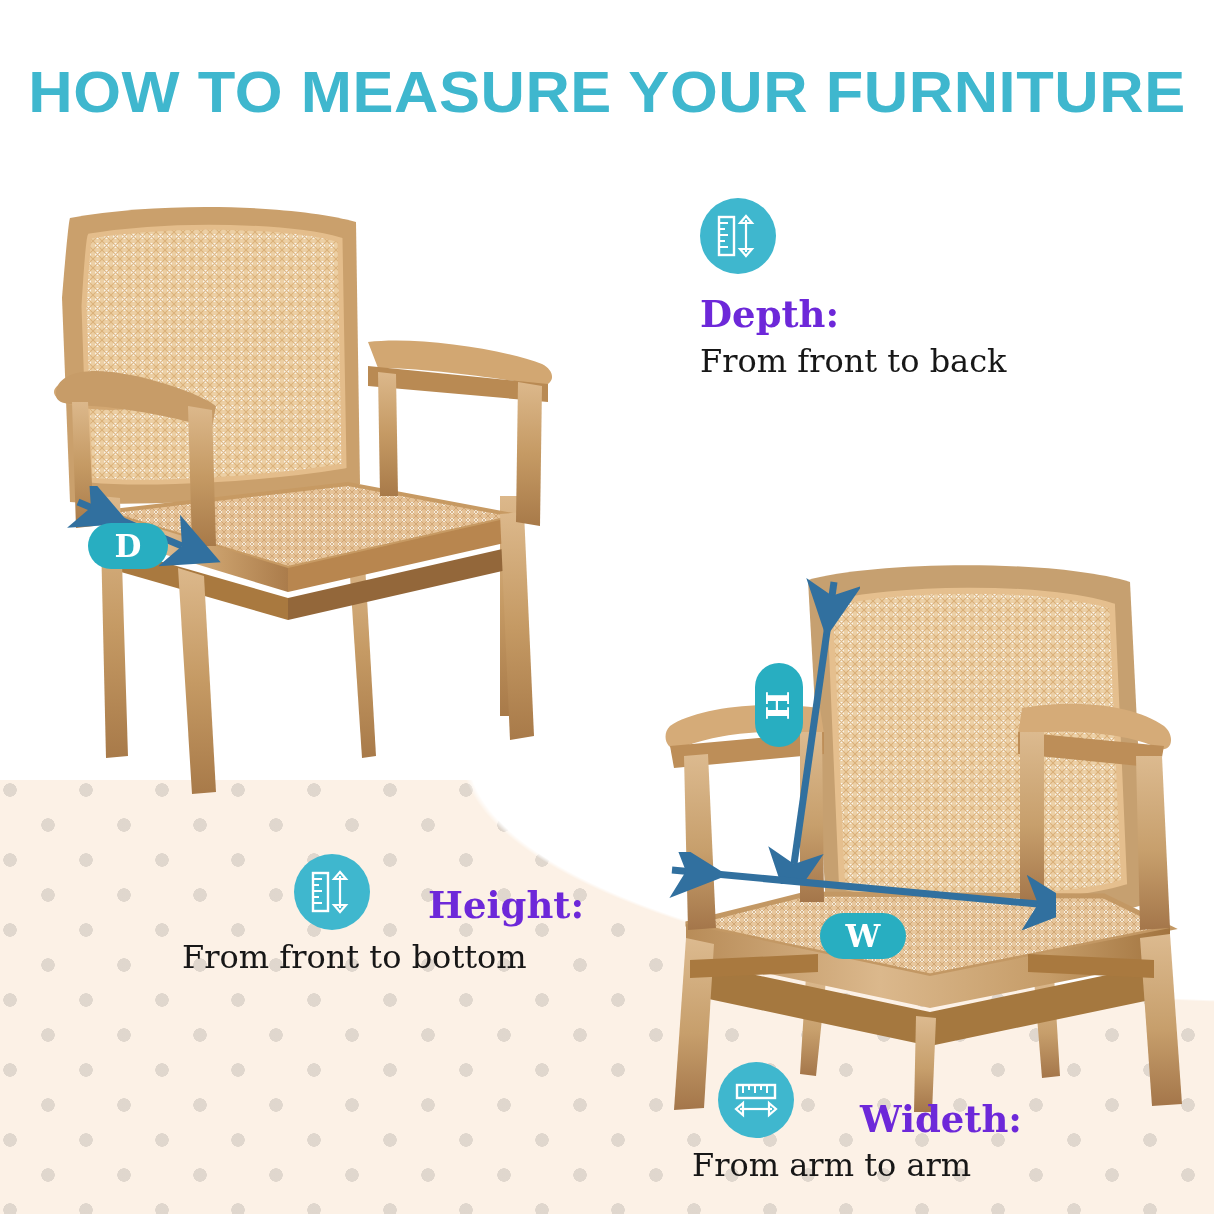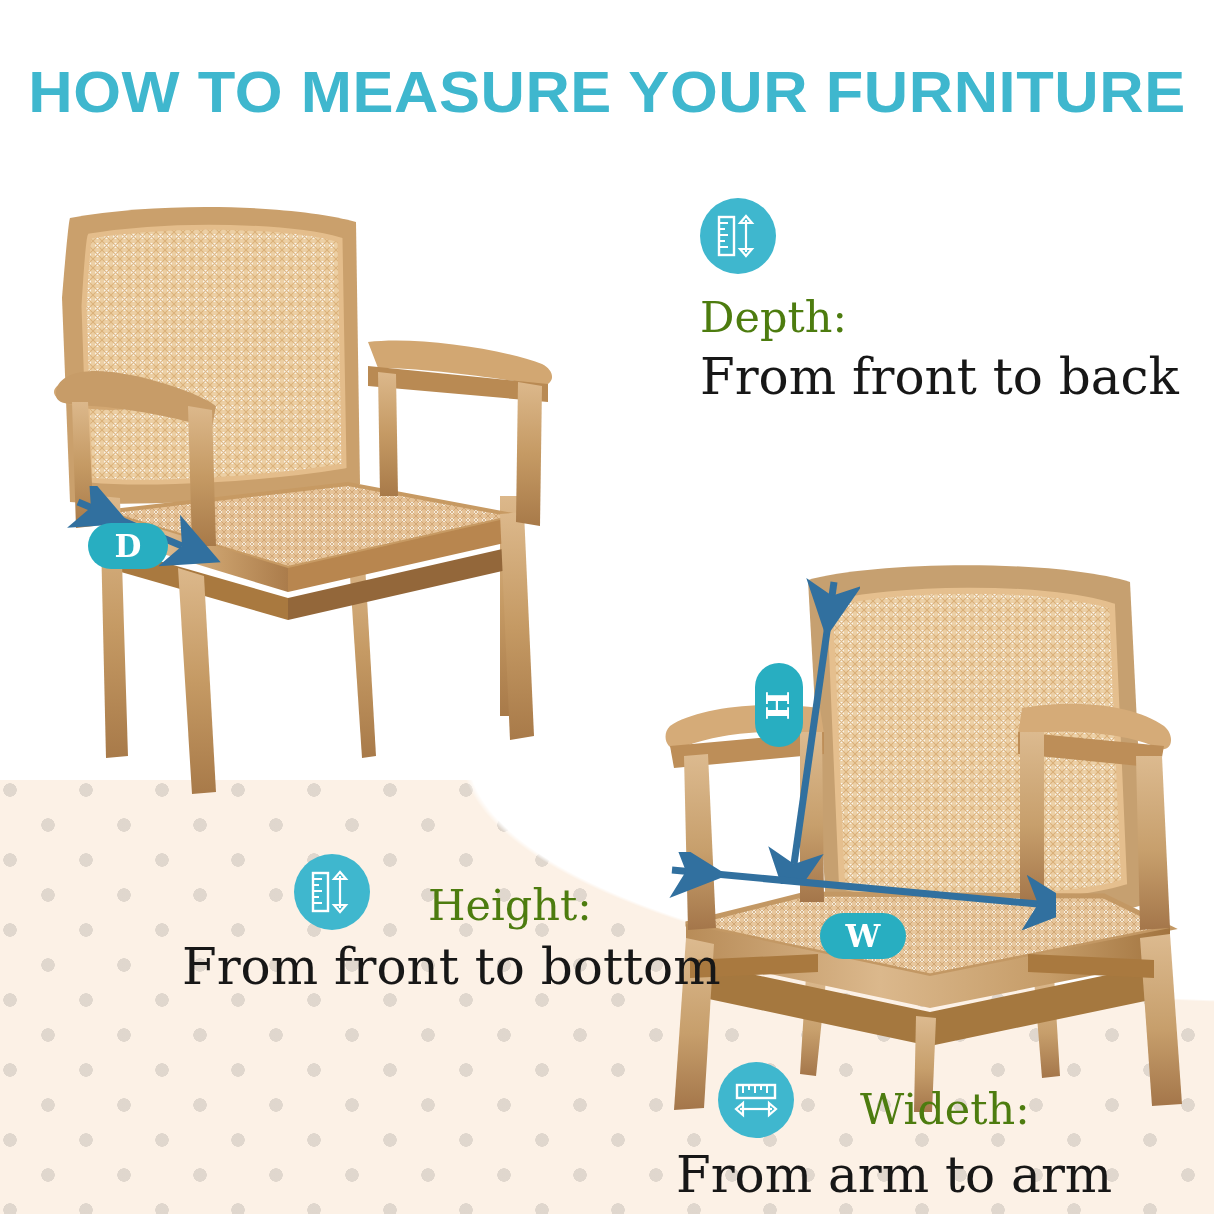--- a/index.html
+++ b/index.html
@@ -32,26 +32,26 @@
     font-family:"Liberation Sans", sans-serif;
     font-weight:bold;font-size:58px;letter-spacing:.5px;
     color:#3fb7ce;
     transform:scaleX(1.06);transform-origin:50% 50%;
     white-space:nowrap;
   }
 
   
   .legend{position:absolute;}
   .legend .orange{
-    font-family:"DejaVu Serif", serif;font-weight:normal;
-    color:#4d7c0f;font-size:43px;line-height:1;
+    font-family:"DejaVu Serif", serif;font-weight:bold;
+    color:#6d28d9;font-size:37px;line-height:1;
   }
   .legend .desc{
     font-family:"DejaVu Serif", serif;font-weight:normal;
-    color:#171717;font-size:50px;line-height:1.1;white-space:nowrap;
+    color:#171717;font-size:32px;line-height:1.1;white-space:nowrap;
   }
 
   
   .icon-circle{
     border-radius:50%;background:#3fb7ce;
     display:flex;align-items:center;justify-content:center;
   }
 
   
   .badge{
@@ -287,36 +287,36 @@
           <path d="M27 12 L33 5 L39 12 Z" fill="none" stroke="#fff" stroke-width="2.2"></path>
           <path d="M27 38 L33 45 L39 38 Z" fill="none" stroke="#fff" stroke-width="2.2"></path>
         </svg>
       </div>
       <div class="orange" style="margin-left:58px;margin-top:26px;">Height:</div>
     </div>
     <div class="desc" style="margin-top:10px;margin-left:32px;">From front to bottom</div>
   </div>
 
   <div class="legend" style="left:672px;top:1062px;width:420px;">
-    <div style="display:flex;align-items:flex-start;">
+    <div style="display:flex;align-items:flex-end;">
       <div class="icon-circle" style="width:76px;height:76px;margin-left:46px;">
         <svg width="50" height="50" viewBox="0 0 50 50">
 
           <rect x="6" y="10" width="38" height="13" fill="none" stroke="#fff" stroke-width="2.4"></rect>
           <g stroke="#fff" stroke-width="2">
             <line x1="12" y1="10" x2="12" y2="18"></line>
             <line x1="18" y1="10" x2="18" y2="15"></line>
             <line x1="24" y1="10" x2="24" y2="18"></line>
             <line x1="30" y1="10" x2="30" y2="15"></line>
             <line x1="36" y1="10" x2="36" y2="18"></line>
           </g>
 
           <line x1="9" y1="34" x2="41" y2="34" stroke="#fff" stroke-width="2.2"></line>
           <path d="M12 28 L5 34 L12 40 Z" fill="none" stroke="#fff" stroke-width="2.2"></path>
           <path d="M38 28 L45 34 L38 40 Z" fill="none" stroke="#fff" stroke-width="2.2"></path>
         </svg>
       </div>
       <div class="orange" style="margin-left:66px;margin-top:26px;">Wideth:</div>
     </div>
-    <div class="desc" style="margin-top:10px;margin-left:4px;">From arm to arm</div>
+    <div class="desc" style="margin-top:10px;margin-left:20px;">From arm to arm</div>
   </div>
 
 </div>
 
 </body></html>

